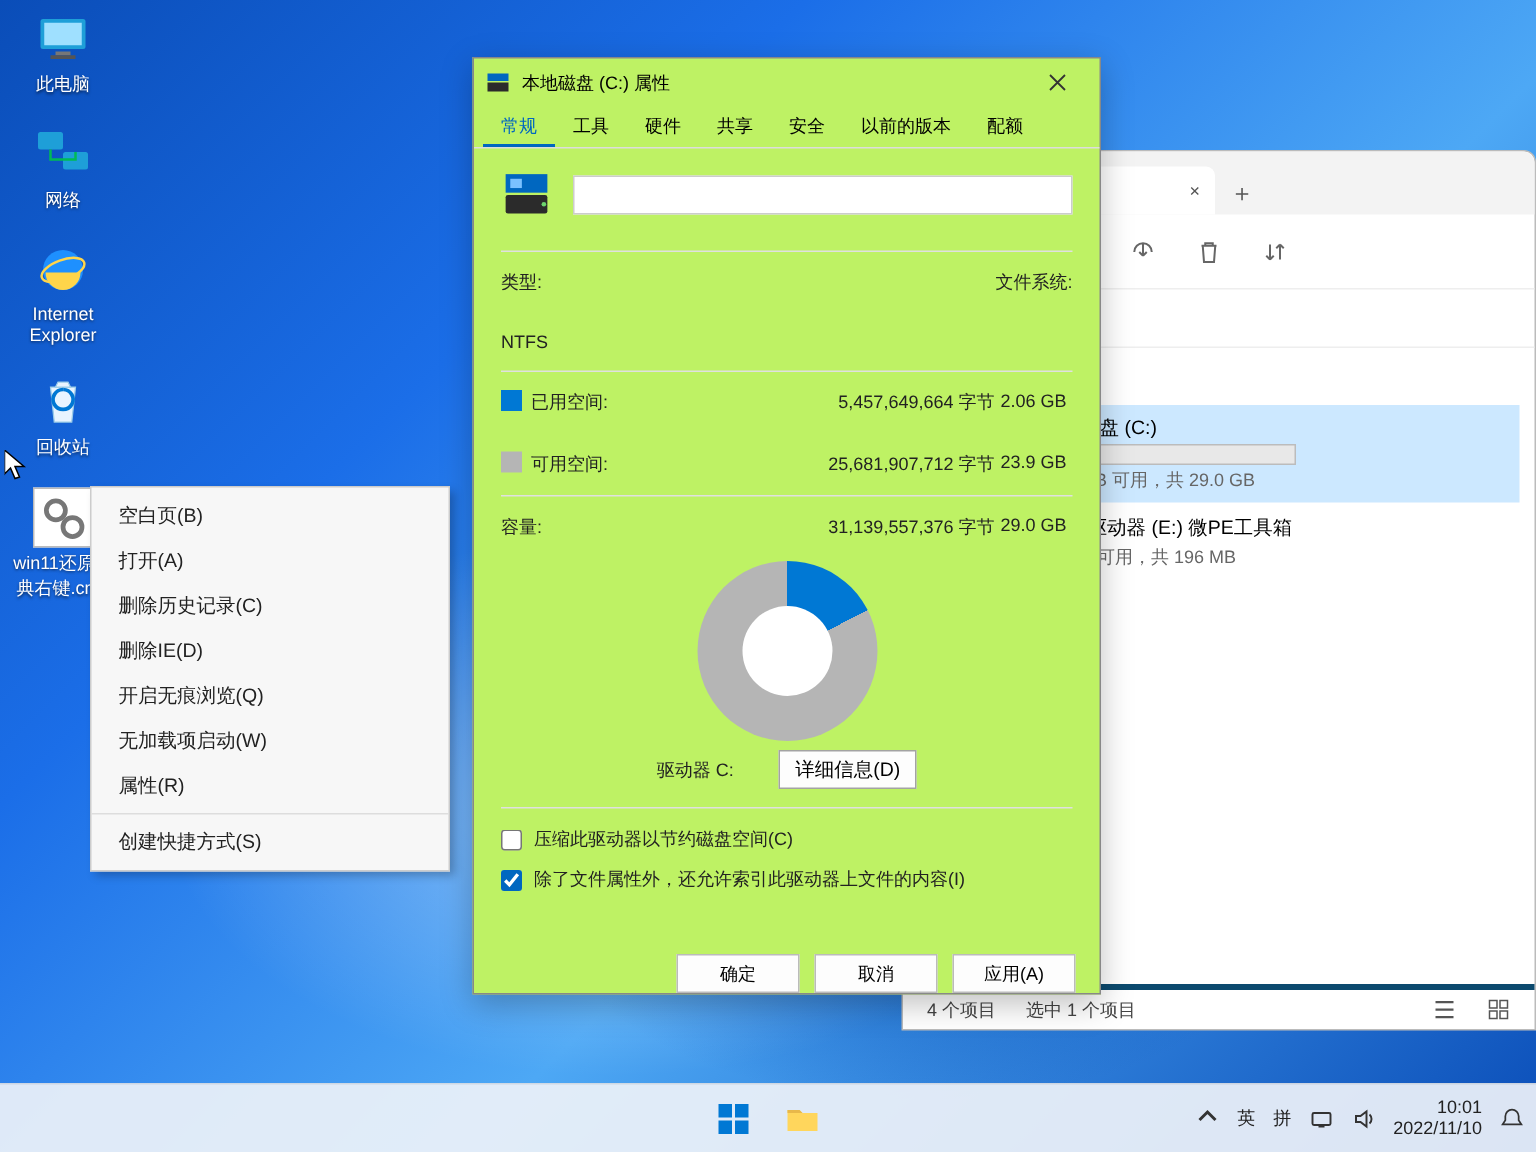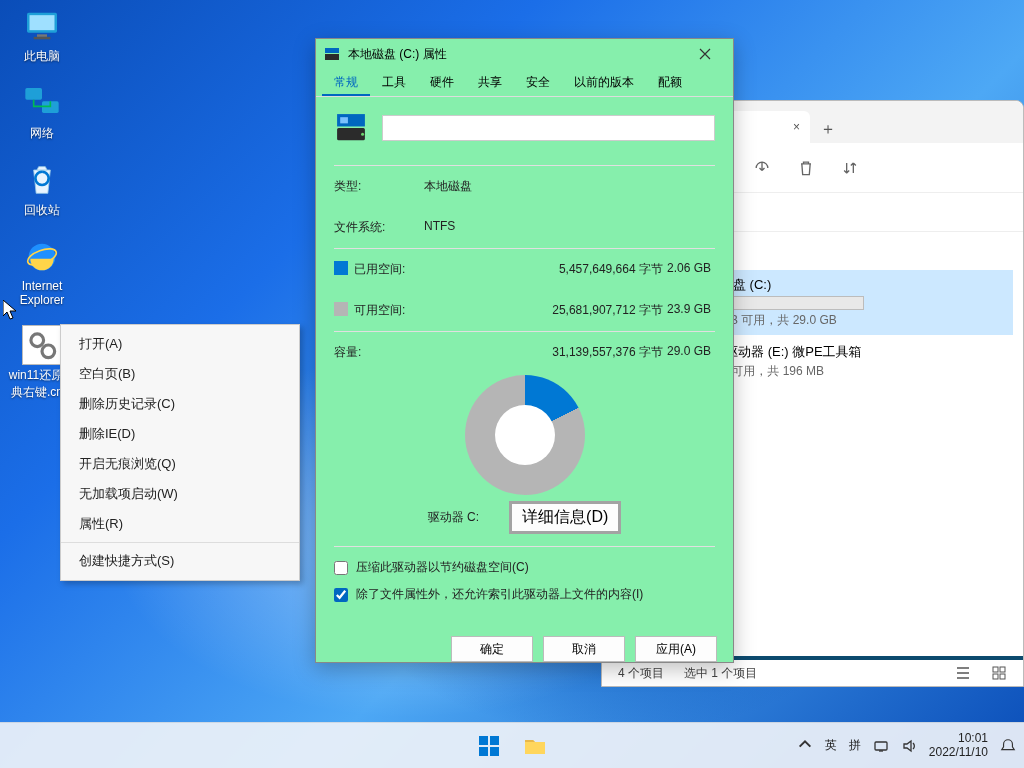--- a/index.html
+++ b/index.html
@@ -41,21 +41,21 @@
 .ex-item .info { display:flex; flex-direction:column; gap:2px; }
 .ex-item .name { font-size:13px; }
 .ex-item .sub { font-size:12px; color:#666; }
 .ex-item .bar { width:170px; height:14px; border:1px solid #bcbcbc; background:#e8e8e8; position:relative; }
 .ex-item .bar i { position:absolute; left:0; top:0; bottom:0; background:#26a0da; }
 .ex-status { height:30px; border-top:4px solid #0c4a6e; display:flex; align-items:center; gap:20px; padding:0 16px; font-size:12px; color:#444; }
 .ex-status .sp { flex:1; }
 .ex-status svg { width:16px; height:16px; cursor:pointer; }
 
 
-.props { position:absolute; left:315px; top:38px; width:419px; height:625px; background:#86efac; border:1px solid #888; box-shadow:0 6px 20px rgba(0,0,0,.25); display:flex; flex-direction:column; z-index:30; }
+.props { position:absolute; left:315px; top:38px; width:419px; height:625px; background:#bef264; border:1px solid #888; box-shadow:0 6px 20px rgba(0,0,0,.25); display:flex; flex-direction:column; z-index:30; }
 .props-title { height:32px; display:flex; align-items:center; padding:0 8px; gap:8px; font-size:12px; }
 .props-title .x { margin-left:auto; width:40px; height:30px; display:flex; align-items:center; justify-content:center; cursor:pointer; }
 .tabstrip { display:flex; padding:0 6px; height:28px; border-bottom:1px solid #ddd; font-size:12px; }
 .tabstrip .t { padding:5px 12px; cursor:pointer; }
 .tabstrip .t.act { color:#0067c0; border-bottom:2px solid #0067c0; }
 .props-body { flex:1; padding:14px 18px; font-size:12px; color:#222; }
 .row { display:flex; align-items:center; }
 .hdr-row { gap:14px; margin-bottom:20px; }
 .drvicon { width:34px; height:34px; }
 .nameinput { flex:1; height:26px; border:1px solid #ccc; padding:0 6px; font-size:12px; }
@@ -63,21 +63,21 @@
 .kv .k { color:#222; }
 .kv .v { color:#222; }
 .kv .r { text-align:right; padding-right:4px; }
 .sw { width:14px; height:14px; display:inline-block; margin-right:6px; vertical-align:-2px; }
 .sw.blue { background:#0078d4; }
 .sw.grey { background:#b5b5b5; }
 hr.sep { border:none; border-top:1px solid #e0e0e0; margin:12px 0; }
 .pie { width:120px; height:120px; border-radius:50%; margin:14px auto 6px; background: conic-gradient(#0078d4 0 63deg, #b5b5b5 63deg 360deg); position:relative; }
 .pie::after { content:""; position:absolute; inset:30px; background:#fff; border-radius:50%; }
 .drv-row { display:flex; align-items:center; justify-content:center; gap:30px; margin-top:4px; }
-.drv-row button { font-size:16px; padding:3px 10px; border:3px solid #a3a3a3; background:#fdfdfd; cursor:pointer; }
+.drv-row button { font-size:13px; padding:3px 10px; border:1px solid #a3a3a3; background:#fdfdfd; cursor:pointer; }
 .chk { display:flex; align-items:center; gap:8px; margin-top:10px; }
 .chk input { width:14px; height:14px; accent-color:#0067c0; }
 .props-btns { height:52px; display:flex; align-items:flex-end; justify-content:flex-end; gap:10px; padding:0 16px;margin-left:28px; }
 .props-btns button { width:82px; height:26px; font-size:12px; border:1px solid #bbb; background:#fdfdfd; cursor:pointer; }
 
 
 .taskbar { position:absolute; left:0; right:0; bottom:0; height:46px; background:rgba(238,242,248,.92); border-top:1px solid rgba(0,0,0,.08); display:flex; align-items:center; }
 .tb-center { position:absolute; left:50%; transform:translateX(-50%); display:flex; gap:6px; }
 .tb-item { width:40px; height:40px; display:flex; align-items:center; justify-content:center; border-radius:4px; cursor:pointer; }
 .tray { margin-left:auto; display:flex; align-items:center; gap:12px; padding-right:8px; font-size:12px; color:#222; }
@@ -103,52 +103,52 @@
   <div class="dicon">
     <svg viewBox="0 0 48 48">
         <rect x="4" y="6" width="20" height="14" rx="2" fill="#1e9fd8"></rect>
         <rect x="24" y="22" width="20" height="14" rx="2" fill="#1e9fd8"></rect>
         <path d="M14 20v8h20v-6" stroke="#0b5" stroke-width="2" fill="none"></path>
       </svg>
     <span>网络</span>
   </div>
   <div class="dicon">
     <svg viewBox="0 0 48 48">
+        <circle cx="24" cy="24" r="16" fill="#1e90ff"></circle>
+        <path d="M10 26h28a14 14 0 0 1-28 0z" fill="#ffd54a"></path>
+        <ellipse cx="24" cy="24" rx="18" ry="8" fill="none" stroke="#ffd54a" stroke-width="2" transform="rotate(-20 24 24)"></ellipse>
+      </svg>
+    <span>Internet Explorer</span>
+  </div>
+  <div class="dicon">
+    <svg viewBox="0 0 48 48">
         <path d="M14 12h20l-3 28H17z" fill="#e8f4ff" stroke="#9acbe8"></path>
         <path d="M20 8h8l2 4H18z" fill="#e8f4ff" stroke="#9acbe8"></path>
         <path d="M24 14a8 8 0 1 0 .1 0" fill="none" stroke="#0078d4" stroke-width="3"></path>
       </svg>
     <span>回收站</span>
-  </div>
-  <div class="dicon">
-    <svg viewBox="0 0 48 48">
-        <circle cx="24" cy="24" r="16" fill="#1e90ff"></circle>
-        <path d="M10 26h28a14 14 0 0 1-28 0z" fill="#ffd54a"></path>
-        <ellipse cx="24" cy="24" rx="18" ry="8" fill="none" stroke="#ffd54a" stroke-width="2" transform="rotate(-20 24 24)"></ellipse>
-      </svg>
-    <span>Internet Explorer</span>
   </div>
   <div class="dicon">
     <div class="batch">
       <svg viewBox="0 0 24 24" width="22" height="22">
           <circle cx="9" cy="9" r="4" fill="none" stroke="#777" stroke-width="2"></circle>
           <circle cx="16" cy="16" r="4" fill="none" stroke="#777" stroke-width="2"></circle>
         </svg>
     </div>
     <span>win11还原经典右键.cmd</span>
   </div>
 </div>
 
 <svg class="cursor-arrow" viewBox="0 0 16 20">
     <path d="M0 0l0 16 4-4 3 7 3-1-3-7h6z" fill="#fff" stroke="#000"></path>
   </svg>
 
 <div class="ctxmenu">
+  <div class="mi">空白页(B)</div>
   <div class="mi">打开(A)</div>
-  <div class="mi">空白页(B)</div>
   <div class="mi">删除历史记录(C)</div>
   <div class="mi">删除IE(D)</div>
   <div class="mi">开启无痕浏览(Q)</div>
   <div class="mi">无加载项启动(W)</div>
   <div class="mi">属性(R)</div>
   <hr>
   <div class="mi">创建快捷方式(S)</div>
 </div>
 
 <div class="explorer">
@@ -272,21 +272,20 @@
           <rect x="4" y="4" width="36" height="16" fill="#0067c0"></rect>
           <rect x="8" y="8" width="10" height="8" fill="#7ac1ff"></rect>
           <rect x="4" y="22" width="36" height="16" rx="2" fill="#2b2b2b"></rect>
           <circle cx="37" cy="30" r="2" fill="#6dd46d"></circle>
         </svg>
       <input class="nameinput" value="" style="">
     </div>
     <hr class="sep">
     <div class="kv">
       <div class="k">类型:</div>
-      <div class="v">本地磁盘</div>
         <div></div>
       <div class="k">文件系统:</div>
       <div class="v">NTFS</div>
         <div></div>
     </div>
     <hr class="sep">
     <div class="kv">
       <div class="k"><span class="sw blue"></span><span>已用空间:</span></div>
       <div class="v r">5,457,649,664 字节</div>
       <div class="r">2.06 GB</div>

